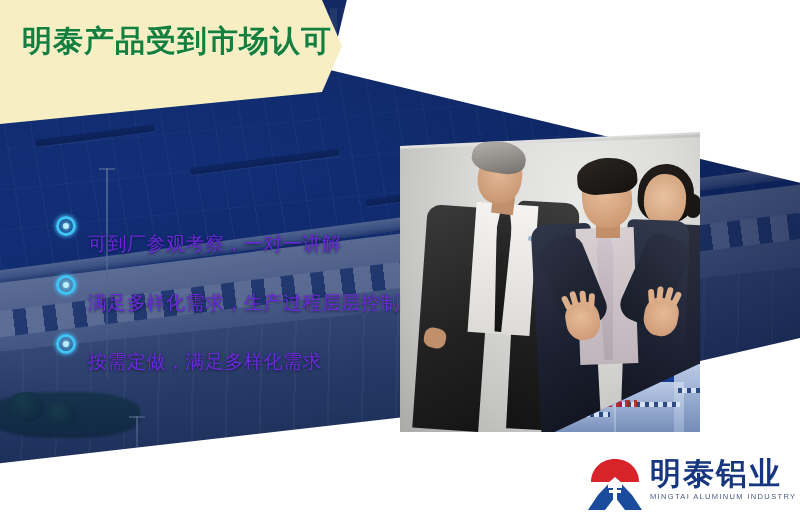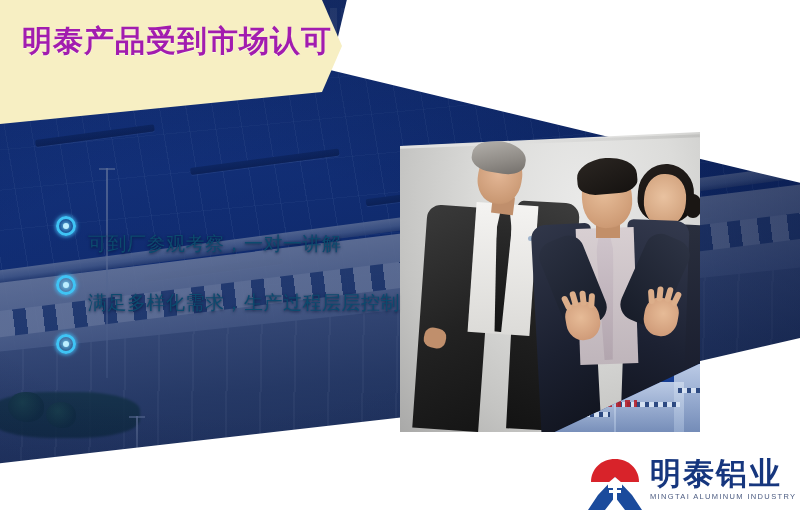--- a/index.html
+++ b/index.html
@@ -199,21 +199,21 @@
     width: 342px; height: 124px;
     background: #f7efc3;
     clip-path: polygon(0 0, 322px 0, 342px 46px, 322px 92px, 0 124px);
   }
   .title-text {
     position: absolute;
     left: 22px; top: 26px;
     font-size: 30px;
     font-weight: bold;
     letter-spacing: 1px;
-    color: #a21caf;
+    color: #15803d;
     white-space: nowrap;
     line-height: 1;
     text-shadow: 0 1px 0 rgba(255,255,255,.5);
     z-index: 6;
   }
 
   
   .features {
     position: absolute;
     left: 56px; top: 212px;
@@ -251,21 +251,21 @@
   .bullet-icon .dot {
     position: absolute;
     left: 7px; top: 7px;
     width: 6px; height: 6px;
     border-radius: 50%;
     background: #bdeeff;
     box-shadow: 0 0 4px rgba(150,230,255,.95);
   }
   .feature-label {
     font-size: 19px;
-    color: #0c4a6e;
+    color: #6d28d9;
     letter-spacing: .5px;
     white-space: nowrap;
     text-shadow: 0 1px 3px rgba(4,14,44,.75);
     margin-top: 36px;
   }
 
   
   .photo-panel {
     position: absolute;
     left: 400px; top: 132px;
@@ -606,20 +606,21 @@
       </span>
       <span class="feature-label">满足多样化需求，生产过程层层控制</span>
     </div>
 
     <div class="feature-row">
       <span class="bullet-icon">
         <span class="ring-glow"></span>
         <span class="ring"></span>
         <span class="dot"></span>
       </span>
+      <span class="feature-label">按需定做，满足多样化需求</span>
     </div>
 
 
   </div>
 
   <div class="photo-panel">
     <div class="studio-bg"></div>
     <div class="studio-seam"></div>
 
     <div class="pC-hair"></div>

